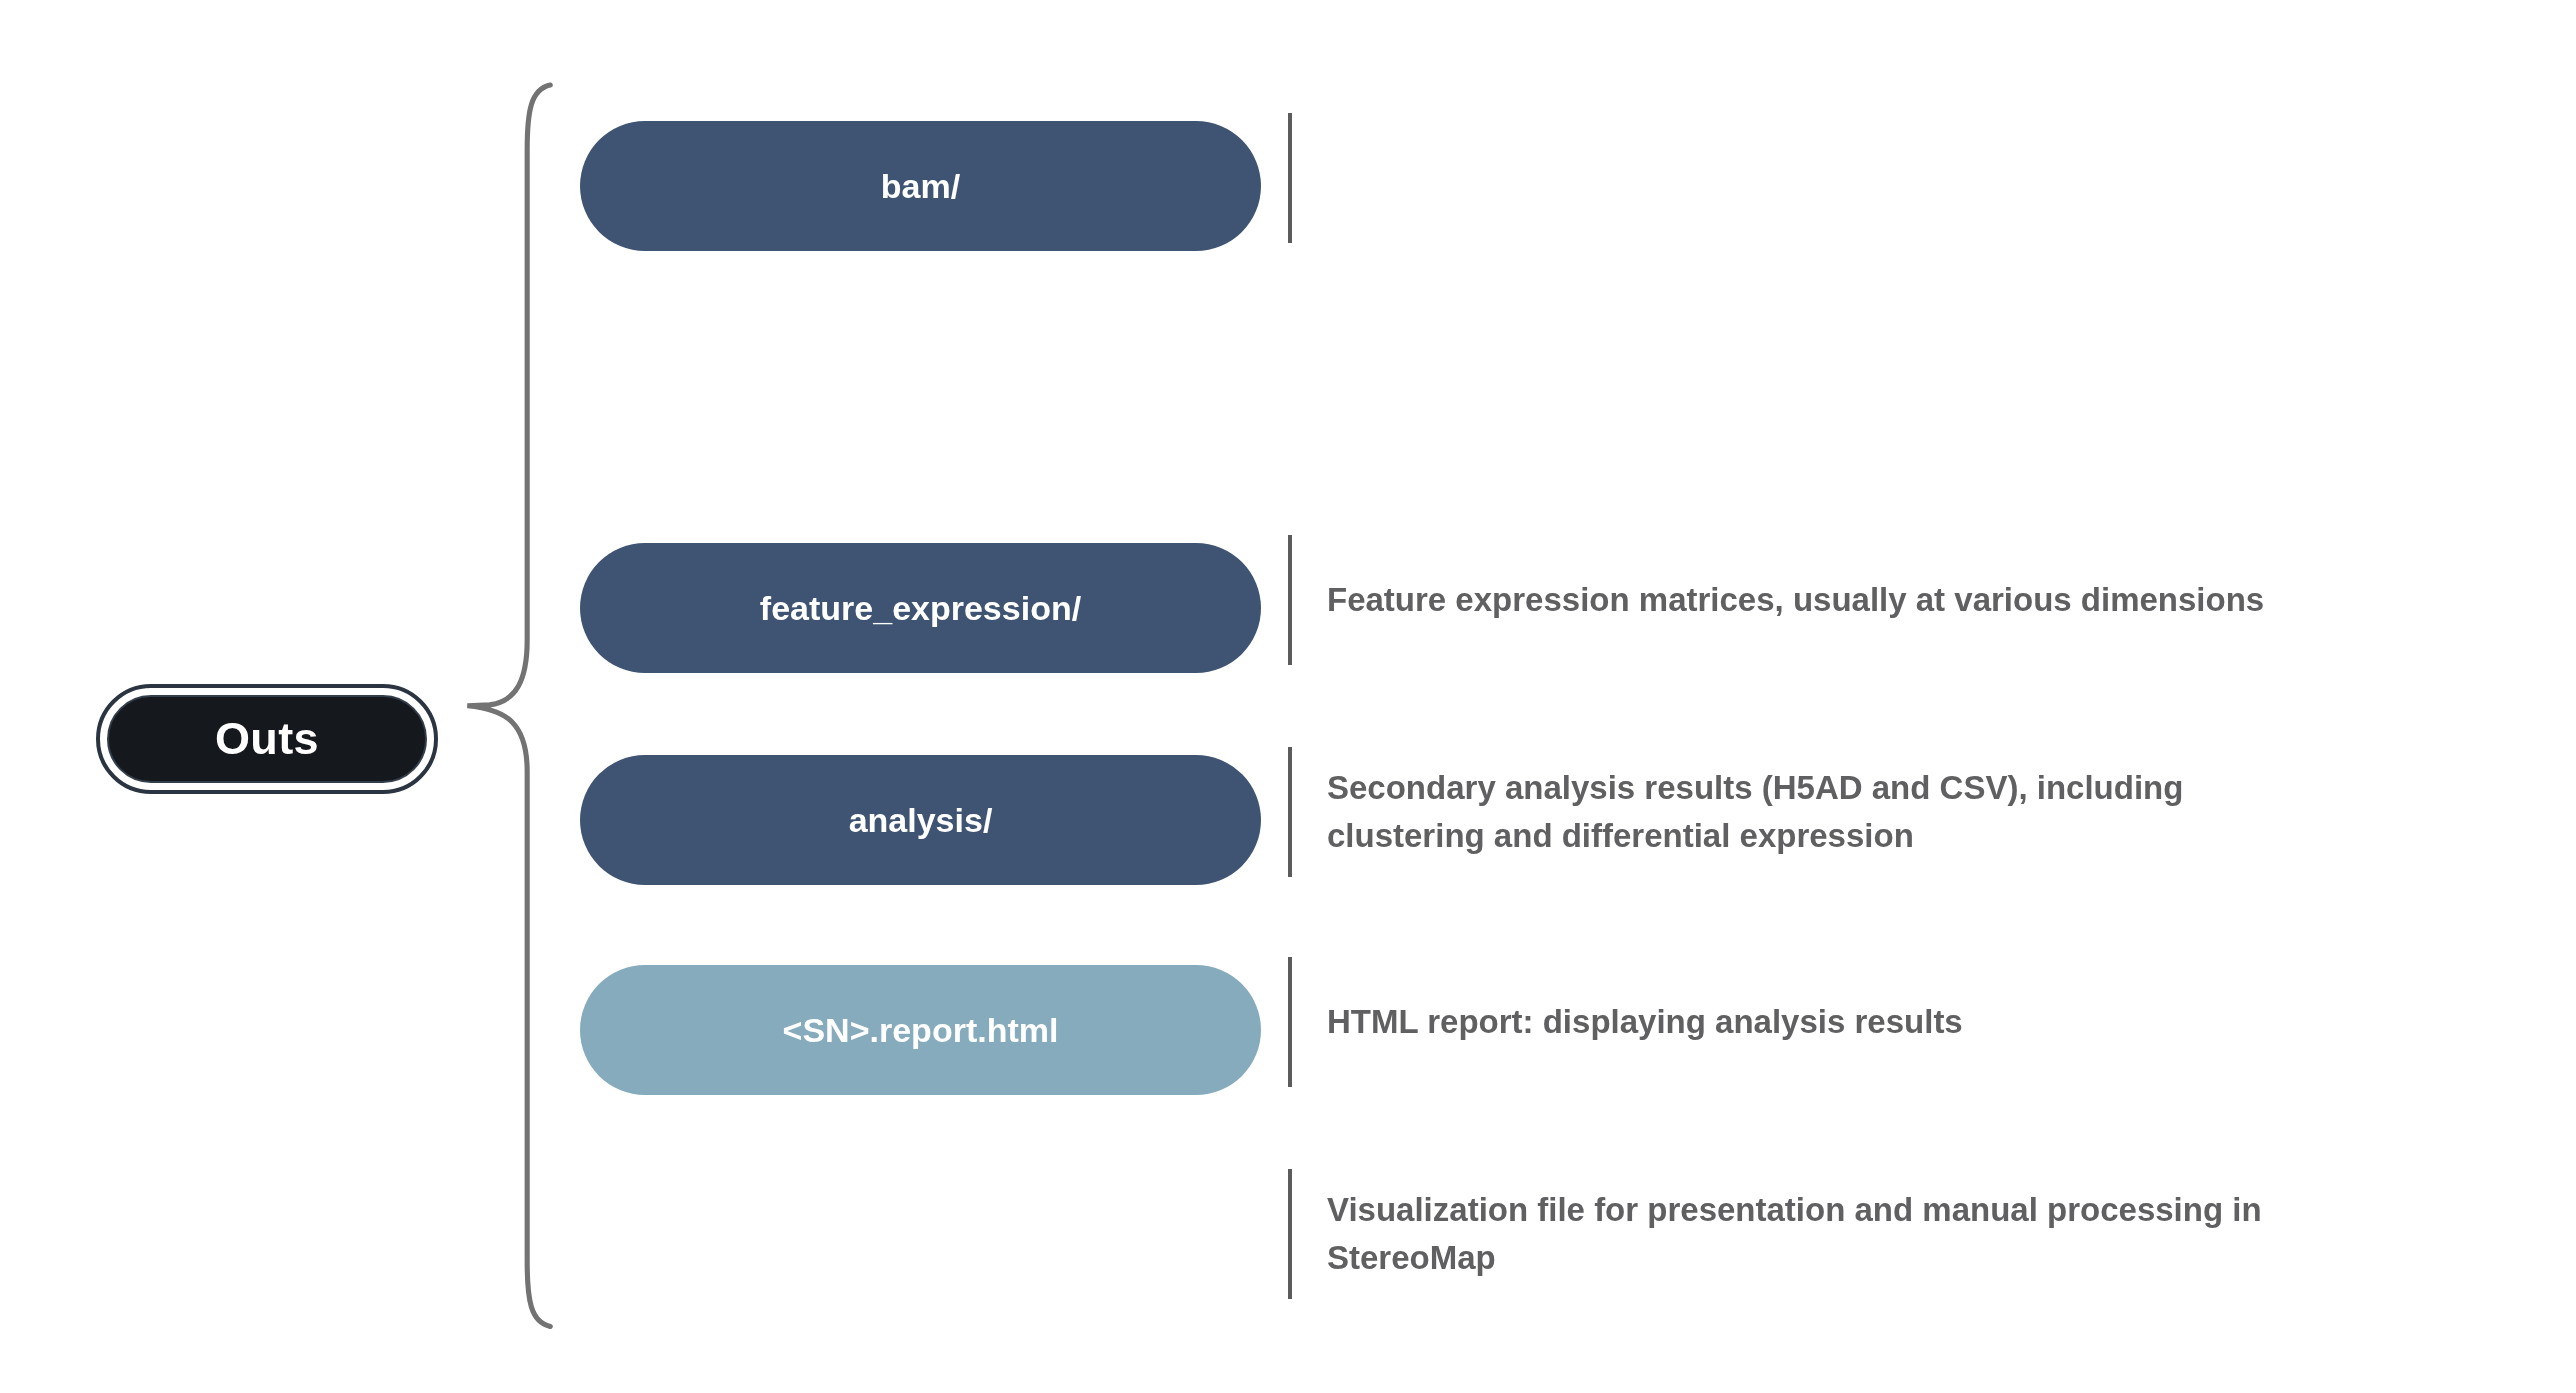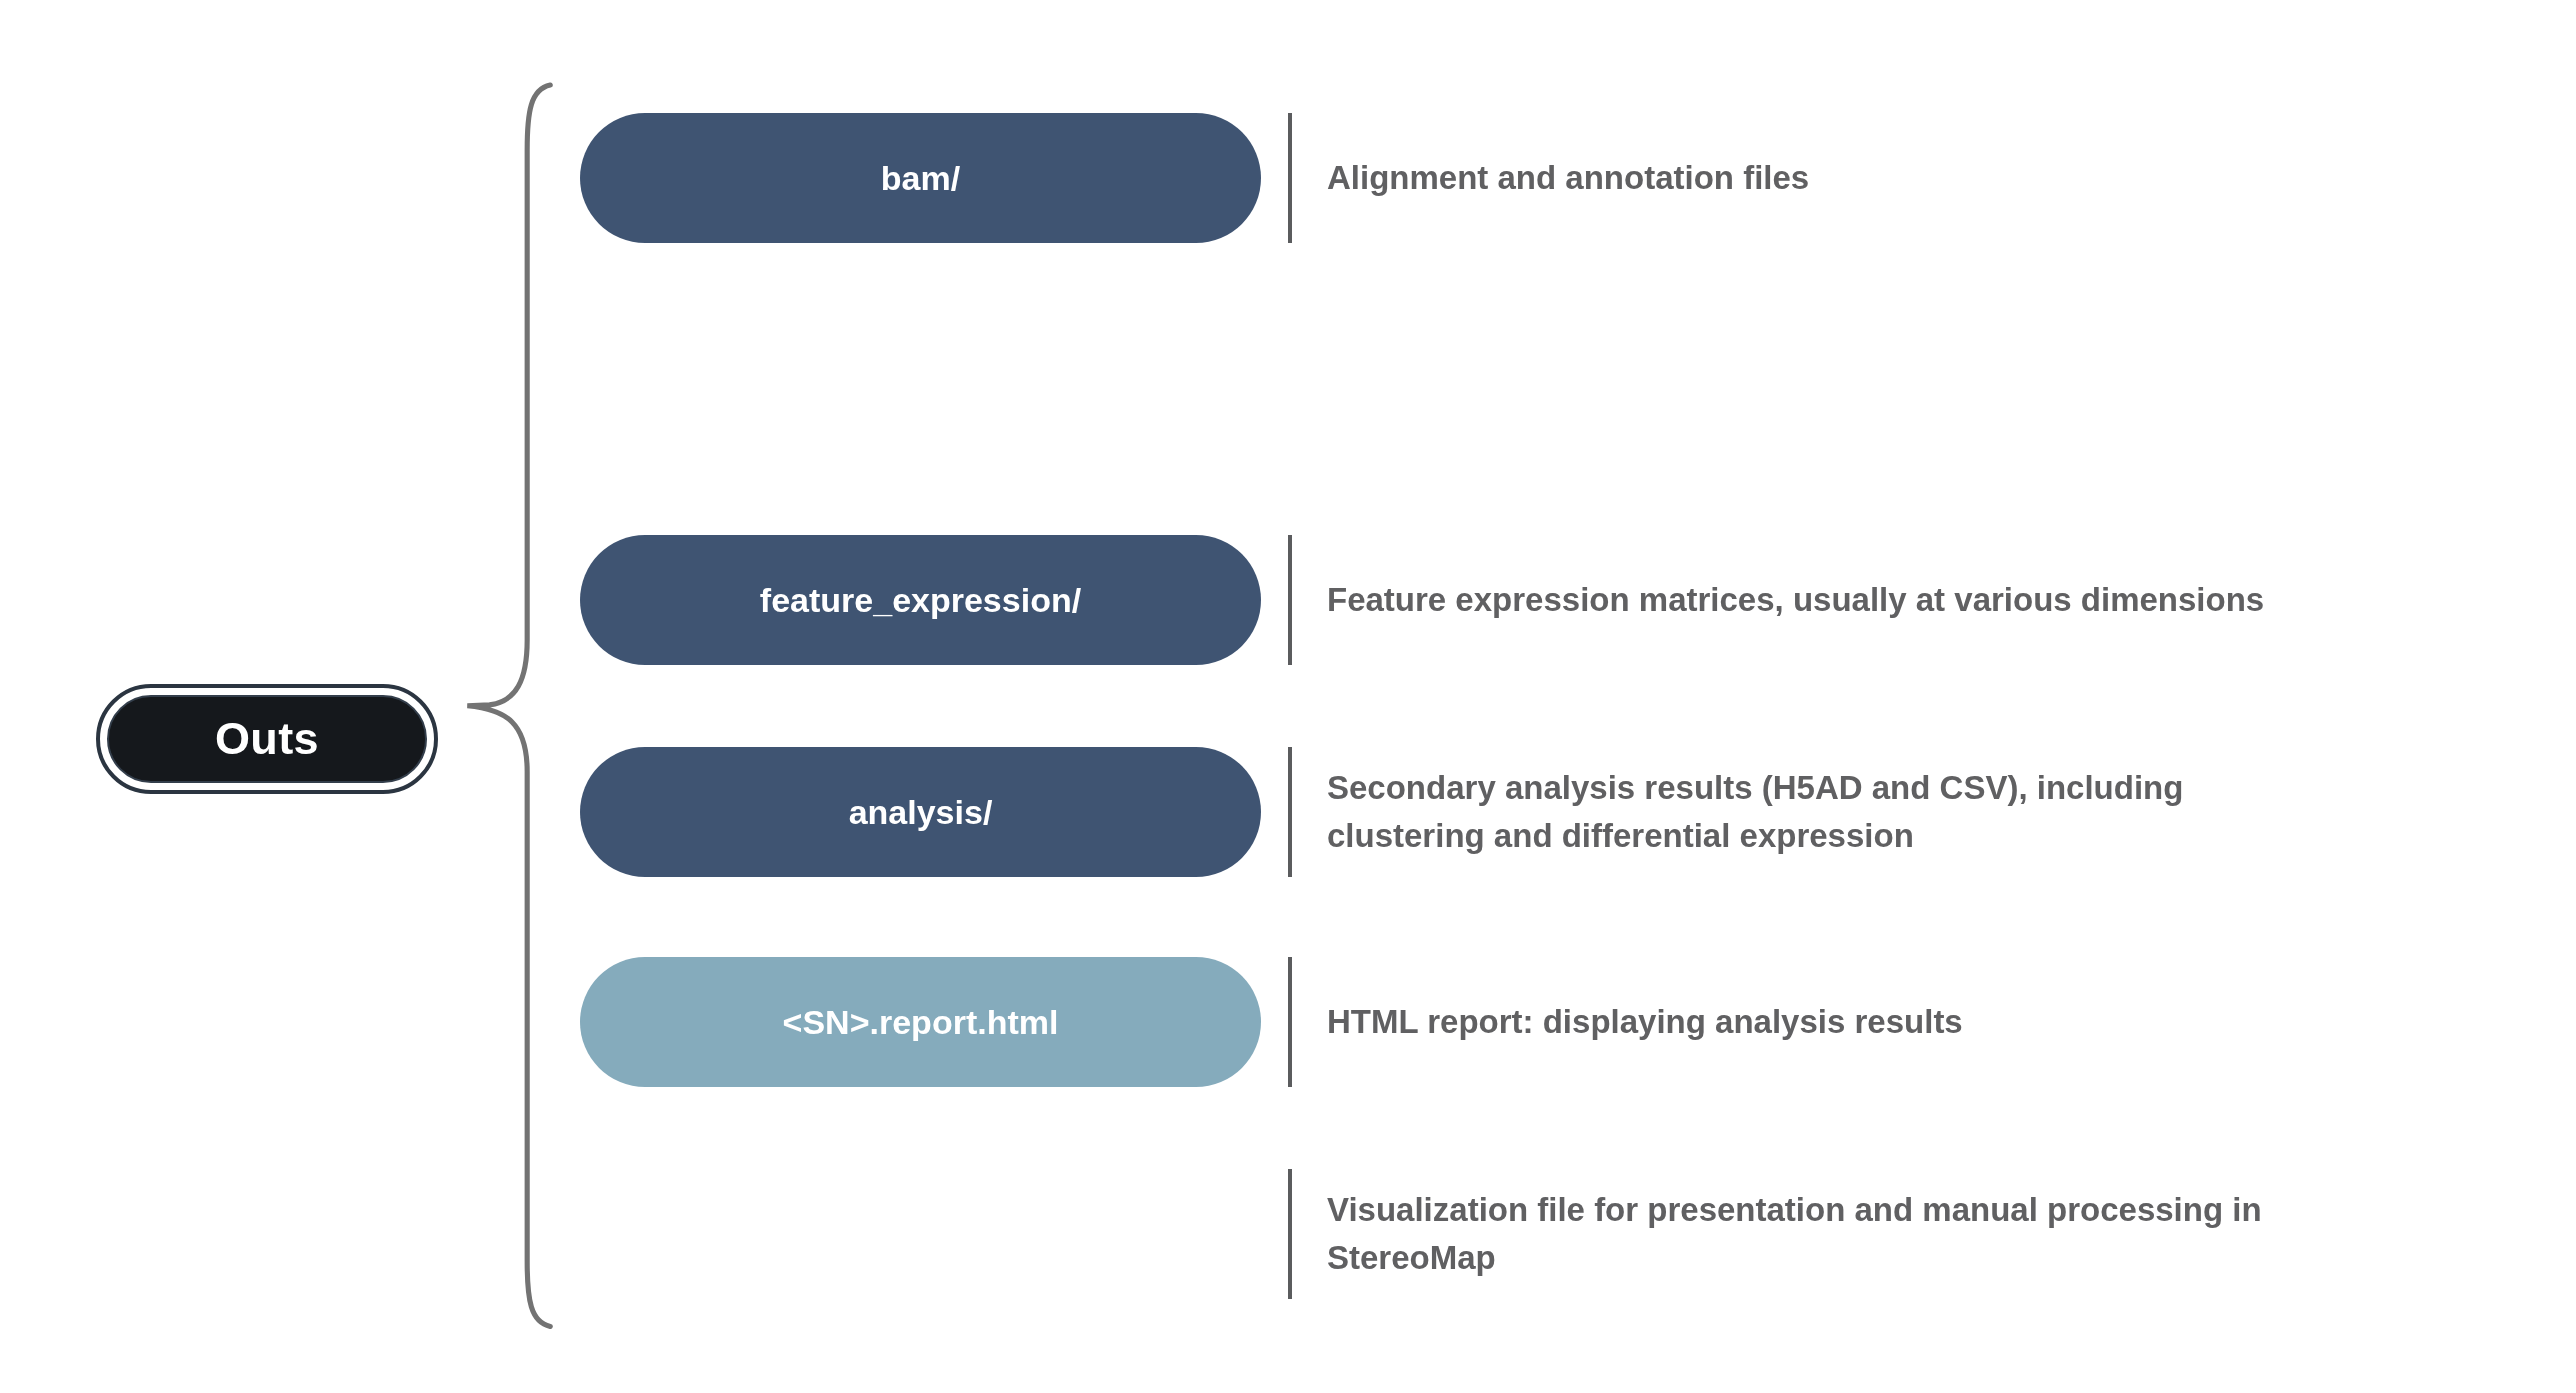--- a/index.html
+++ b/index.html
@@ -69,21 +69,21 @@
   
   .row {
     position: absolute;
     left: 0;
     width: 100%;
     height: 130px;
   }
   .pill {
     position: absolute;
     left: 580px;
-    top: 0;
+    top: 8px;
     width: 681px;
     height: 130px;
     border-radius: 65px;
     display: flex;
     align-items: center;
     justify-content: center;
   }
   .pill--dark  { background: var(--dark-node-fill); }
   .pill--light { background: var(--light-node-fill); }
   .pill-label {
@@ -132,21 +132,20 @@
              C 592 829, 616 846, 616 902
              L 616 1475
              C 616 1520, 620 1546, 643 1551" fill="none" stroke="var(--brace)" stroke-width="6" stroke-linecap="round"></path>
   </svg>
 
   <div class="row" style="top:113px">
     <div class="pill pill--dark">
       <span class="pill-label">bam/</span>
     </div>
     <div class="divider"></div>
-    <div class="description">Alignment and annotation files</div>
   </div>
 
 
   <div class="row" style="top:535px">
     <div class="pill pill--dark">
       <span class="pill-label">feature_expression/</span>
     </div>
     <div class="divider"></div>
     <div class="description">Feature expression matrices, usually at various dimensions</div>
   </div>

